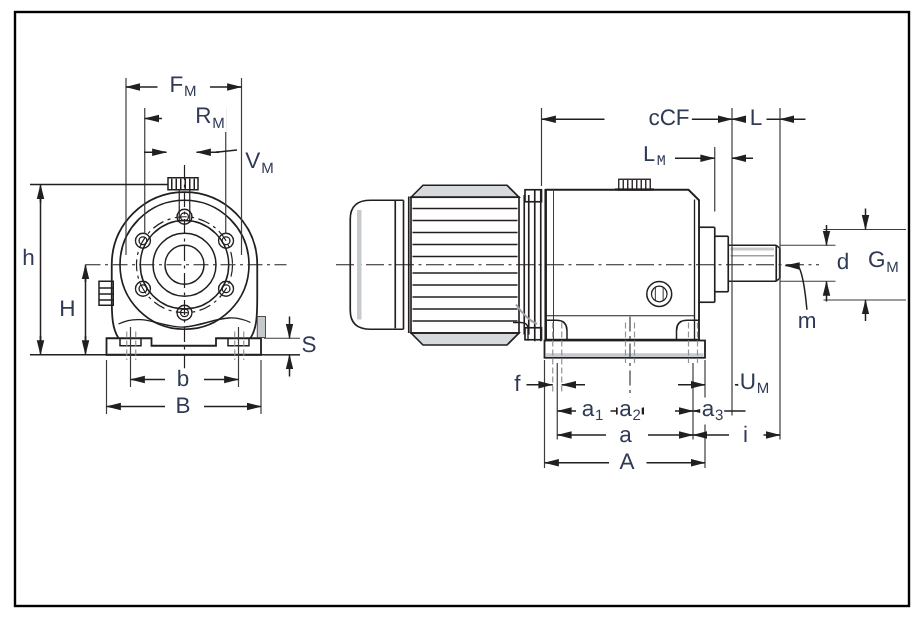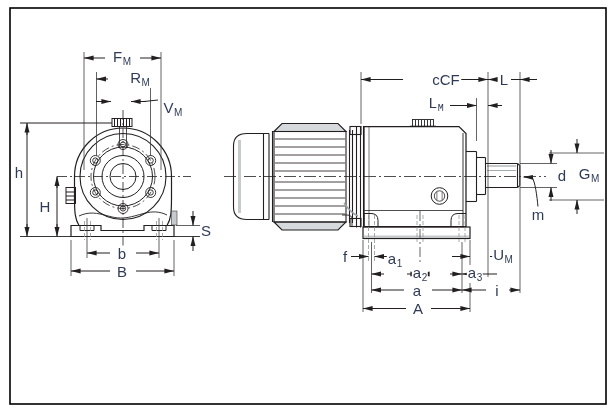--- a/index.html
+++ b/index.html
@@ -310,20 +310,20 @@
       <span class="lbl" style="left: 122px; top: 271px;"><span>B</span></span>
       <span class="lbl" style="left: 206px; top: 230px;"><span>S</span></span>
       <span class="lbl" style="left: 446px; top: 79px; text-align: right;"><span>cCF</span></span>
       <span class="lbl" style="left: 504px; top: 79px;"><span>L</span></span>
       <span class="lbl" style="left: 436px; top: 105px; font-family: Liberation Mono, monospace;"><span>L</span><span class="sub">M</span></span>
       <span class="lbl" style="left: 562px; top: 175px;"><span>d</span></span>
       <span class="lbl" style="left: 589px; top: 175px;"><span>G</span><span class="sub">M</span></span>
       <span class="lbl" style="left: 538px; top: 214px;"><span>m</span></span>
       <span class="lbl" style="left: 503px; top: 256px;"><span>U</span><span class="sub">M</span></span>
       <span class="lbl" style="left: 345px; top: 256px;"><span>f</span></span>
-      <span class="lbl" style="left: 395px; top: 260px;"><span>a</span><span class="sub">1</span></span>
+      <span class="lbl" style="left: 395px; top: 274px;"><span>a</span><span class="sub">1</span></span>
       <span class="lbl" style="left: 420px; top: 274px;"><span>a</span><span class="sub">2</span></span>
       <span class="lbl" style="left: 475px; top: 274px;"><span>a</span><span class="sub">3</span></span>
       <span class="lbl" style="left: 417px; top: 290px;"><span>a</span></span>
       <span class="lbl" style="left: 497px; top: 290px;"><span>i</span></span>
       <span class="lbl" style="left: 418px; top: 308px;"><span>A</span></span>
     </div>
 </div>
 
 </body></html>

